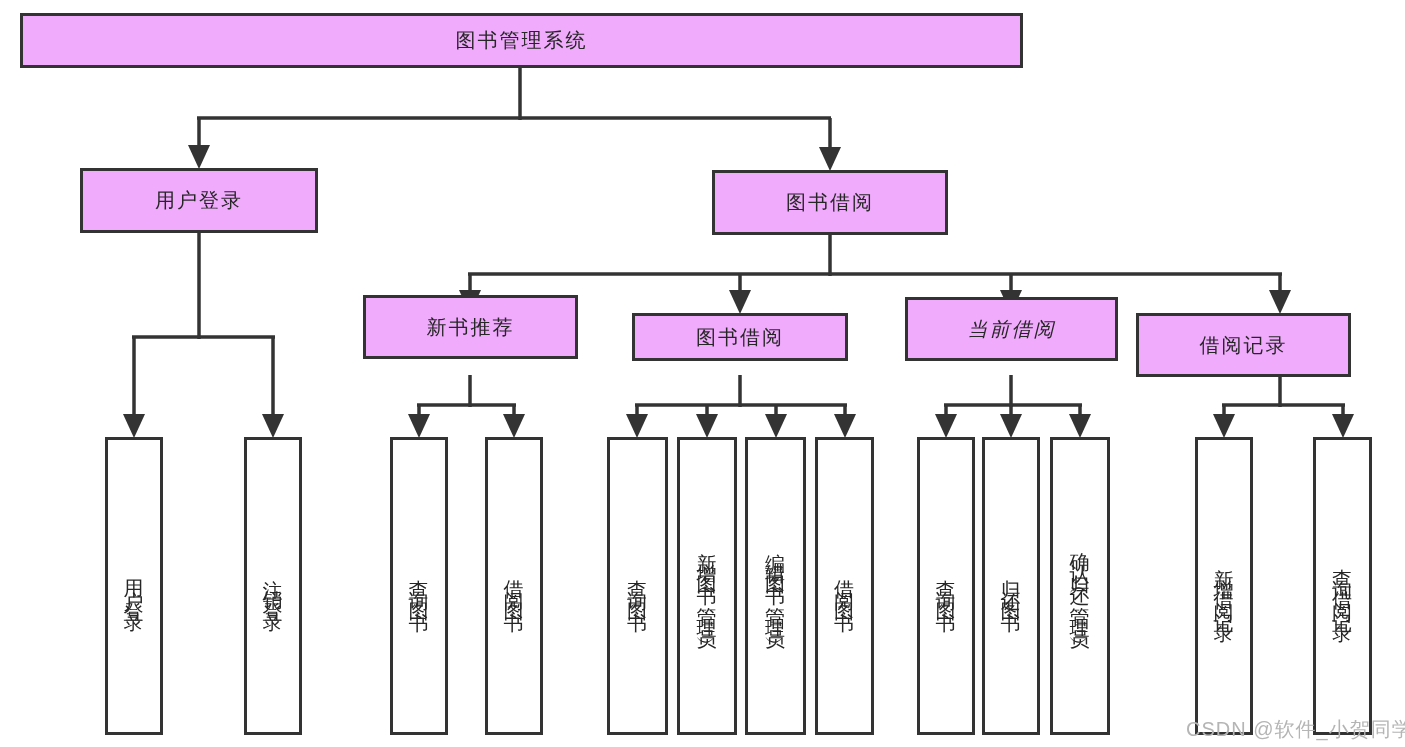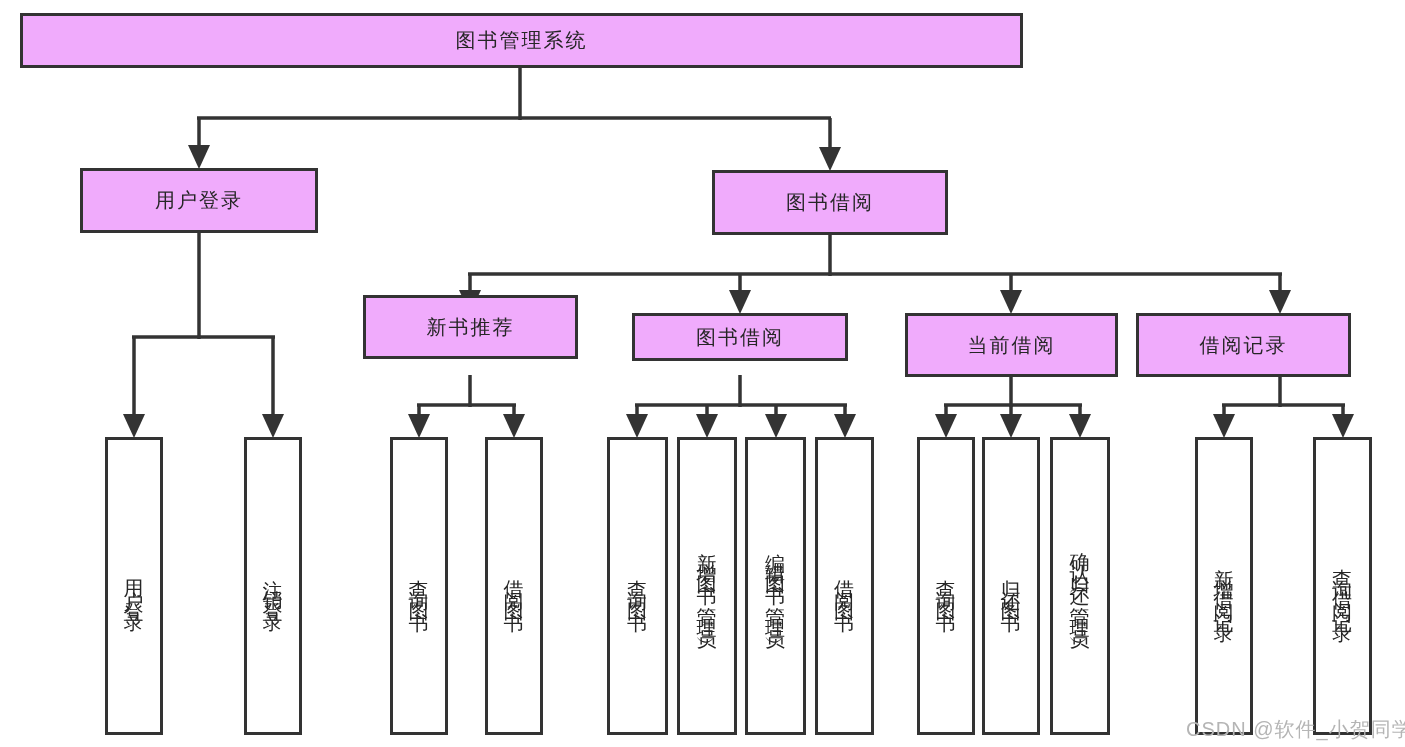--- a/index.html
+++ b/index.html
@@ -153,21 +153,21 @@
   <div class="node" style="left:712px; top:170px; width:236px; height:65px;">
     <span>图书借阅</span>
   </div>
 
   <div class="node" style="left:363px; top:295px; width:215px; height:64px;">
     <span>新书推荐</span>
   </div>
   <div class="node" style="left:632px; top:313px; width:216px; height:48px;">
     <span>图书借阅</span>
   </div>
-  <div class="node" style="left:905px; top:313px; width:213px; height:64px;">
+  <div class="node" style="left:905px; top:297px; width:213px; height:64px;font-style:italic;">
     <span>当前借阅</span>
   </div>
   <div class="node" style="left:1136px; top:313px; width:215px; height:64px;">
     <span>借阅记录</span>
   </div>
 
   <div class="leaf" style="left:105px; width:58px;">
     <span class="vtext">用户登录</span>
   </div>
   <div class="leaf" style="left:244px; width:58px;">

